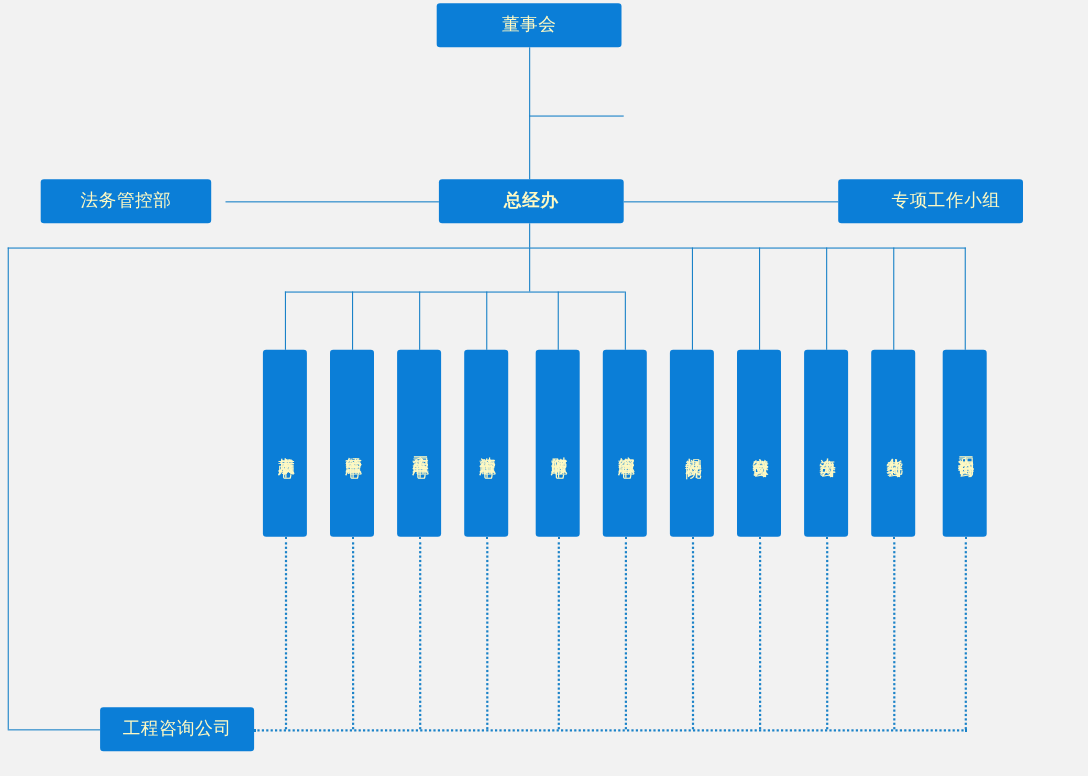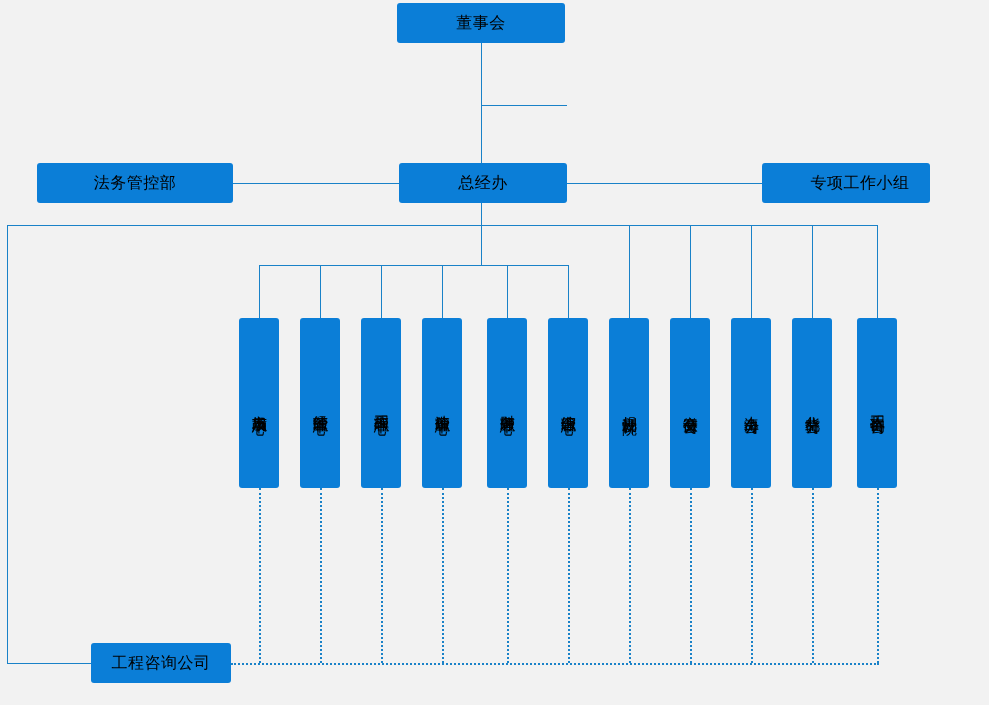--- a/index.html
+++ b/index.html
@@ -17,21 +17,21 @@
   #chart-root {
     position: relative;
     width: 989px;
     height: 705px;
   }
 
   
   .node {
     position: absolute;
     background: #0b7ed7;
-    color: #000000;
+    color: #fef9c3;
     border-radius: 3px;
     box-sizing: border-box;
     display: flex;
     align-items: center;
     justify-content: center;
     text-align: center;
     letter-spacing: 0.5px;
     z-index: 5;
   }
   .node.horiz {
@@ -118,23 +118,23 @@
   <div class="dline v" style="left:568px; top:488px; height:175px;"></div>
   <div class="dline v" style="left:629px; top:488px; height:175px;"></div>
   <div class="dline v" style="left:690px; top:488px; height:175px;"></div>
   <div class="dline v" style="left:751px; top:488px; height:175px;"></div>
   <div class="dline v" style="left:812px; top:488px; height:175px;"></div>
   <div class="dline v" style="left:877px; top:488px; height:175px;"></div>
 
   <div class="node horiz" style="left:397px; top:3px; width:168px;">董事会</div>
 
 
-  <div class="node horiz" style="left:37px; top:163px; width:196px;">法务管控部</div>
+  <div class="node horiz" style="left:37px; top:163px; width:155px;">法务管控部</div>
 
-  <div class="node horiz" style="left:399px; top:163px; width:168px;">总经办</div>
+  <div class="node horiz" style="left:399px; top:163px; width:168px;font-weight:bold;">总经办</div>
 
   <div class="node horiz" style="left:762px; top:163px; width:168px;padding-left:28px;">专项工作小组</div>
 
   <div class="node vert" style="left:239px; top:318px;">市场发展中心</div>
   <div class="node vert" style="left:300px; top:318px;">经营管理中心</div>
   <div class="node vert" style="left:361px; top:318px;">工程管理中心</div>
   <div class="node vert" style="left:422px; top:318px;">造价管理中心</div>
   <div class="node vert" style="left:487px; top:318px;">财务管理中心</div>
   <div class="node vert" style="left:548px; top:318px;">综合管理中心</div>
   <div class="node vert" style="left:609px; top:318px;">规划设计院</div>

